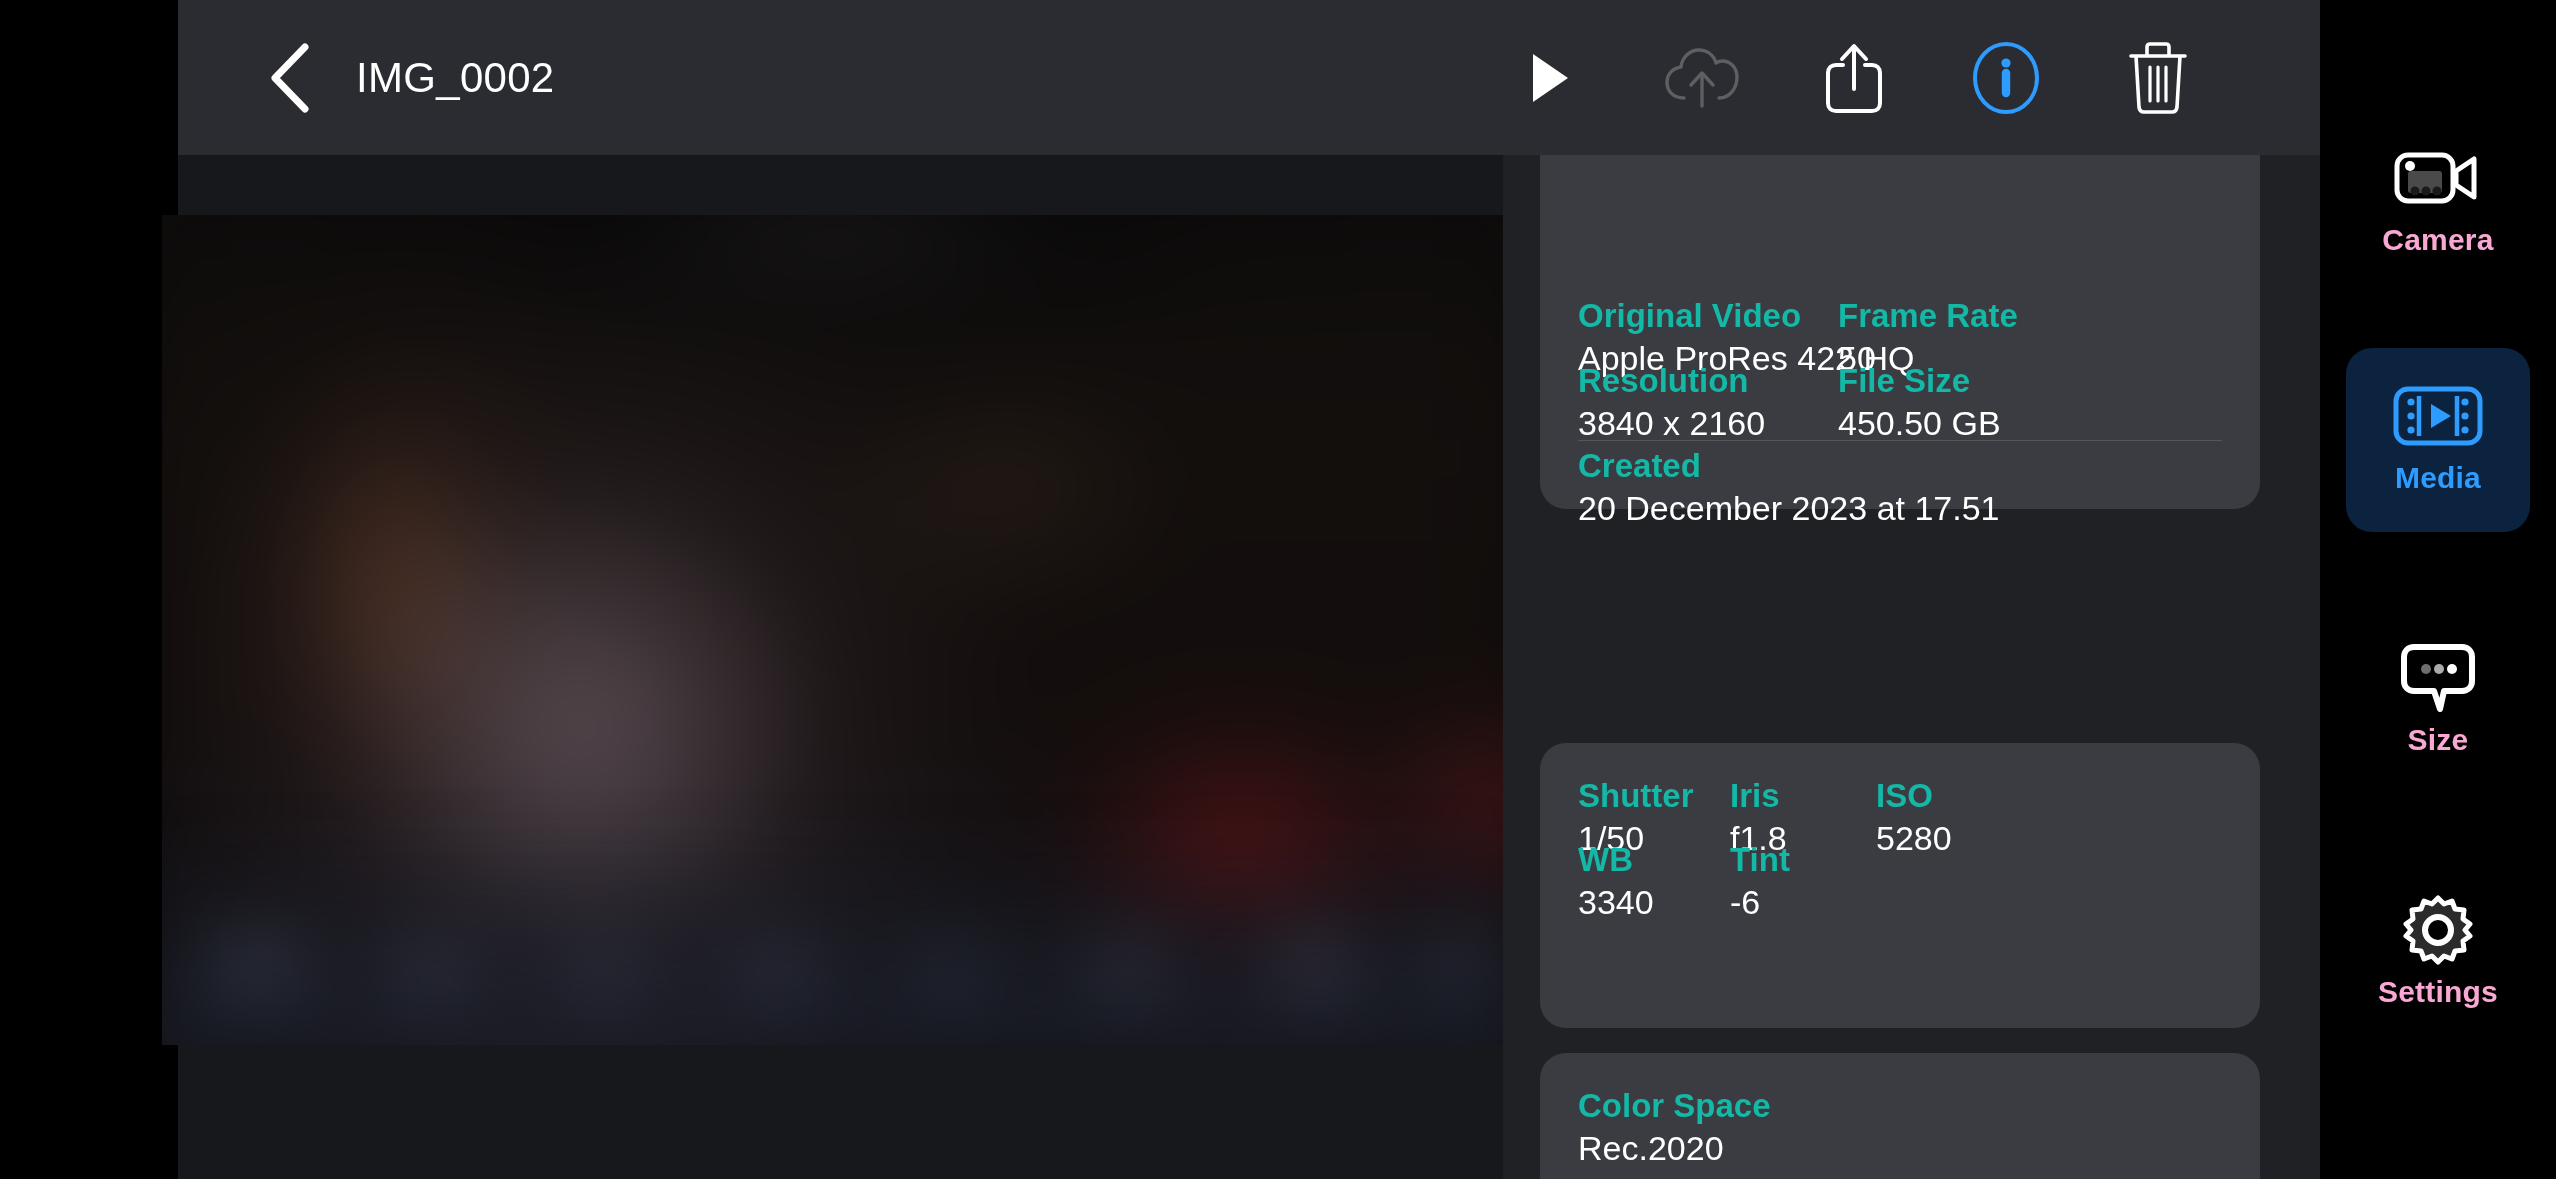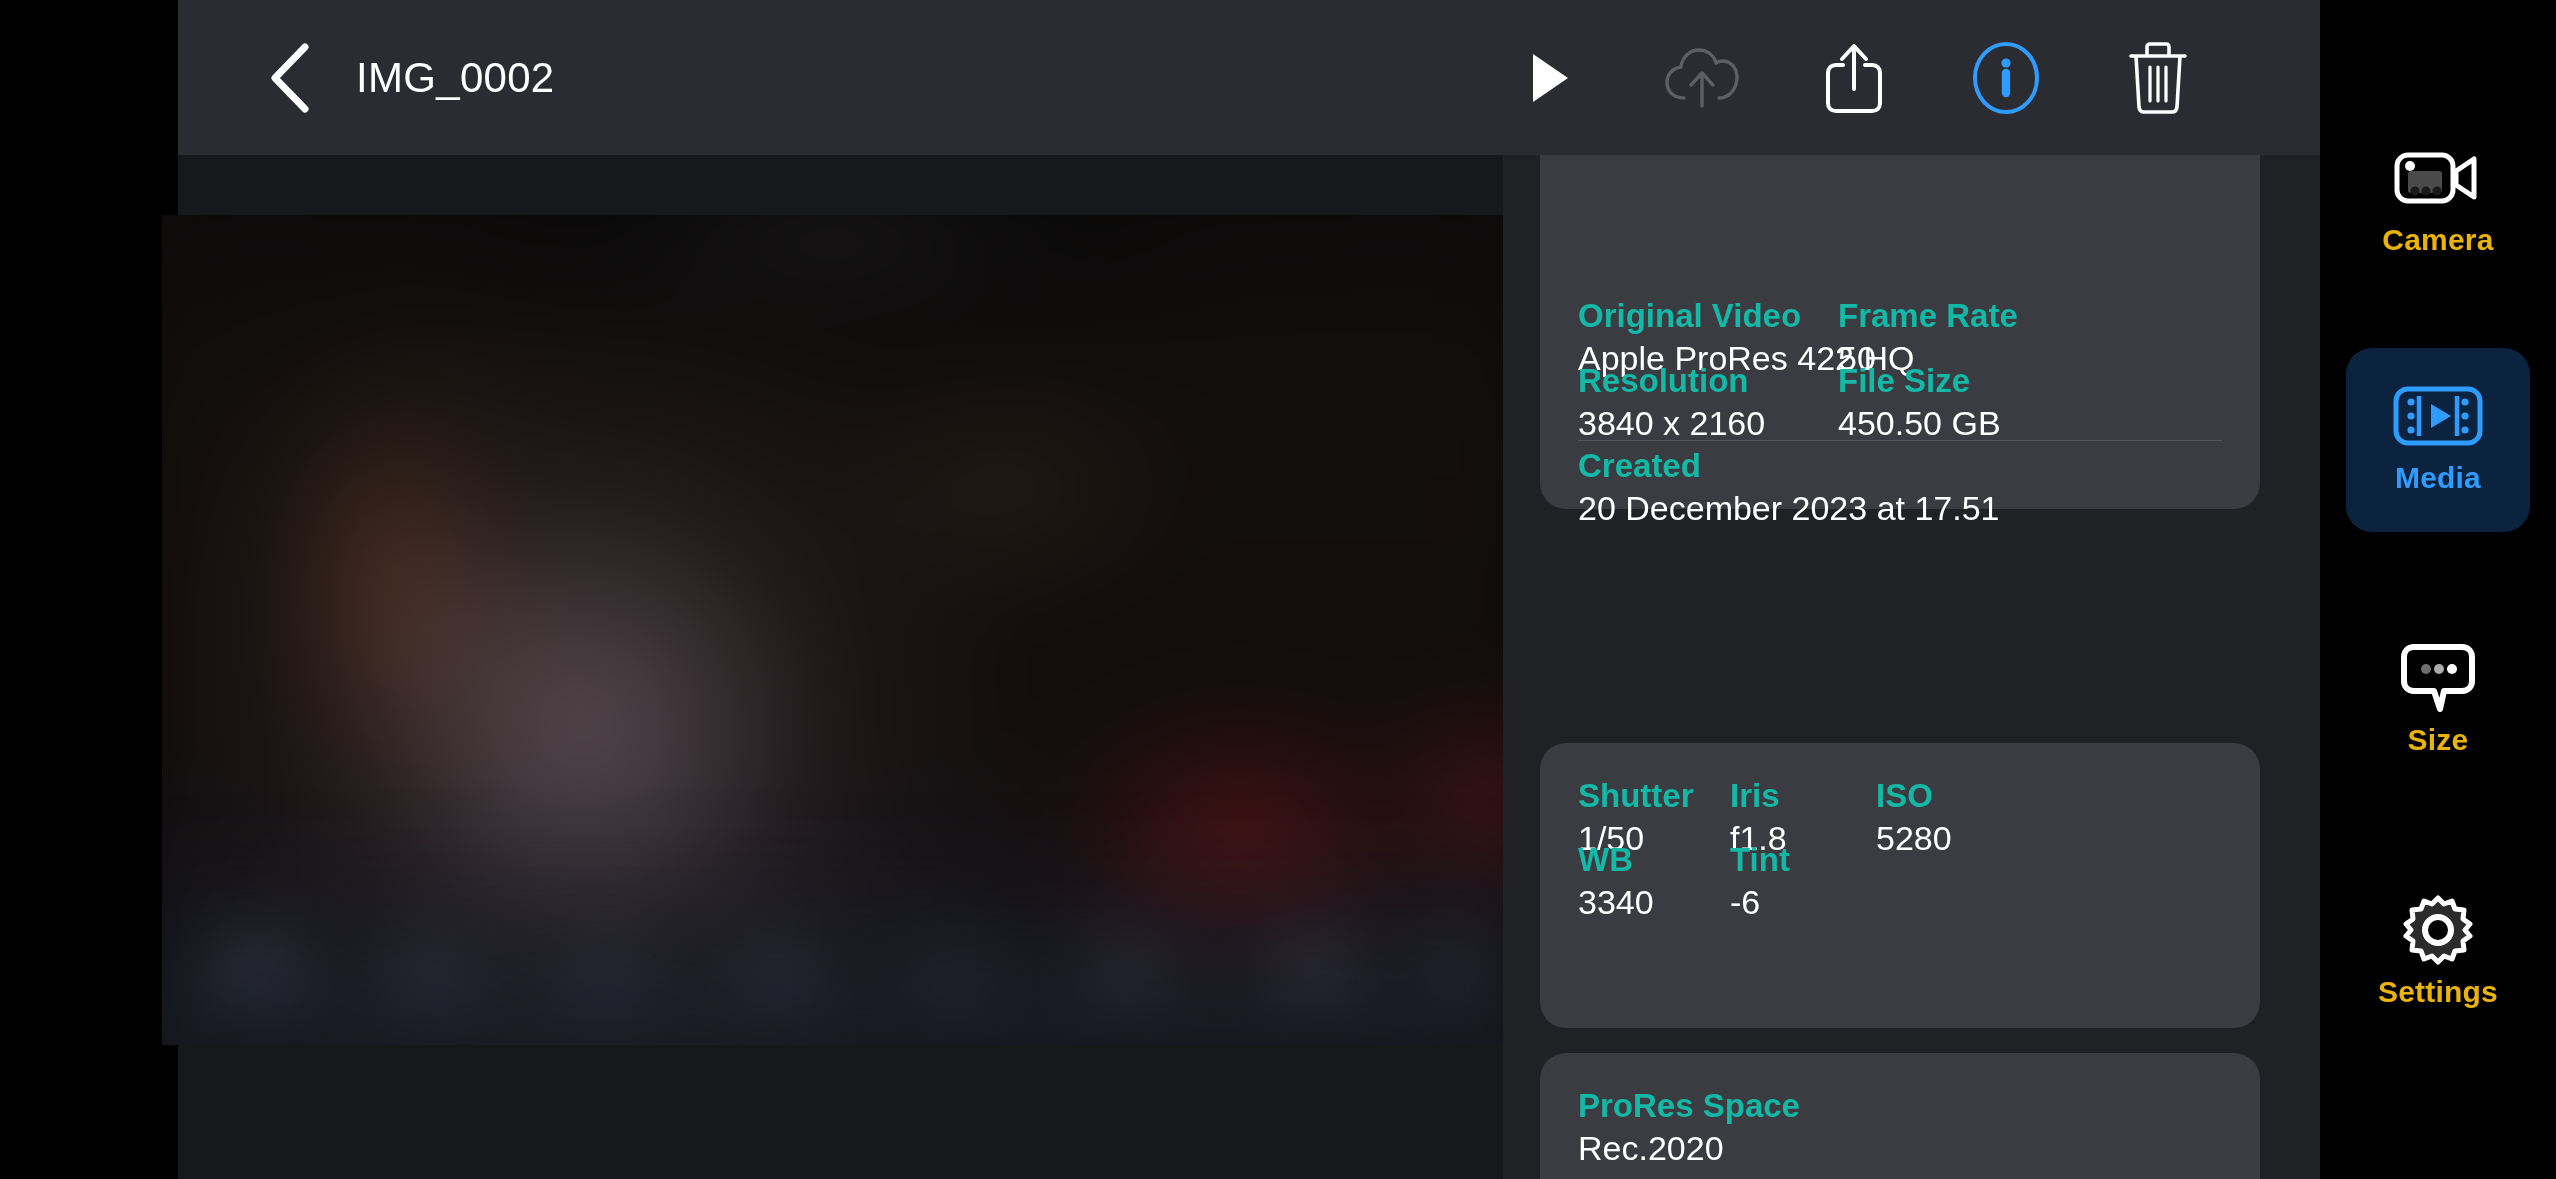--- a/index.html
+++ b/index.html
@@ -140,21 +140,21 @@
     width: 184px; height: 184px;
     border-radius: 26px;
     display: flex; flex-direction: column;
     align-items: center; justify-content: center;
     gap: 14px;
   }
   .nav-item .nav-icon {
     height: 62px; display: flex; align-items: center; justify-content: center;
   }
   .nav-item .nav-label {
-    font-size: 30px; font-weight: 600; color: #eab308;
+    font-size: 30px; font-weight: 600; color: #f9a8d4;
     letter-spacing: 0.2px;
   }
   .nav-item.active { background: #0b233f; }
   .nav-item.active .nav-label { color: #2e9cff; }
 
   .nav-camera   { top: 110px; }
   .nav-media    { top: 348px; }
   .nav-chat     { top: 610px; }
   .nav-settings { top: 862px; }
 </style>
@@ -284,21 +284,21 @@
         <div class="f-value">3340</div>
       </div>
       <div class="field" style="left:190px; top:100px;">
         <div class="f-label">Tint</div>
         <div class="f-value">-6</div>
       </div>
     </div>
 
     <div class="card card-cs">
       <div class="field" style="left:38px; top:36px;">
-        <div class="f-label">ProRes Space</div>
+        <div class="f-label">Color Space</div>
         <div class="f-value">Rec.2020</div>
       </div>
     </div>
 
   </div>
 
   <div class="sidebar">
 
     <div class="nav-item nav-camera">
       <span class="nav-icon">

